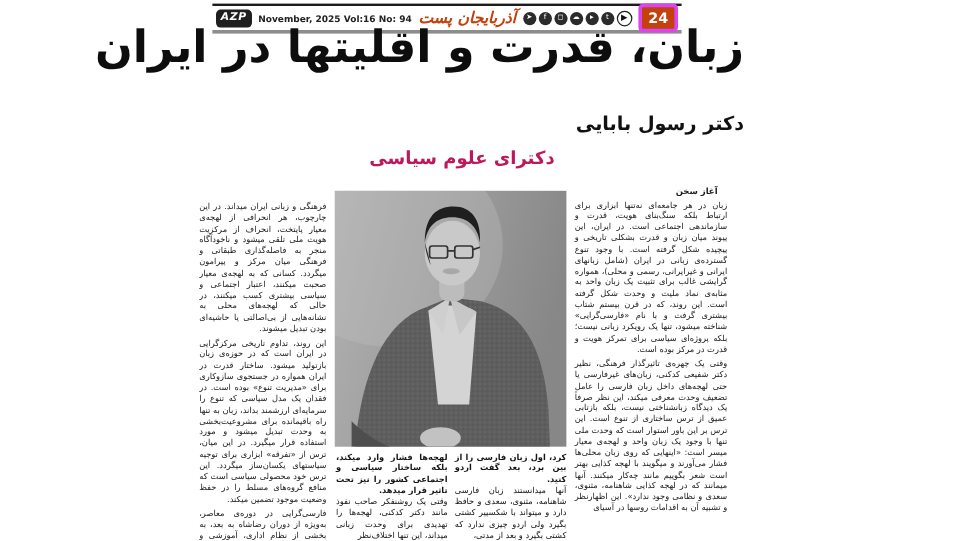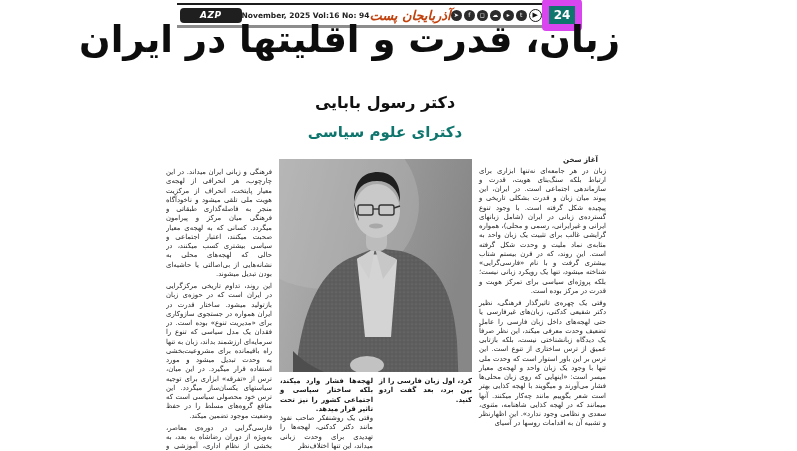--- a/index.html
+++ b/index.html
@@ -10,54 +10,54 @@
   }
   
   .header-bar{
     position:absolute;left:177px;top:3px;width:391px;height:25px;
     border-top:2px solid #1c1c1c;border-bottom:3px solid #8d8d8d;
     box-sizing:border-box;display:flex;align-items:center;
     justify-content:space-between;padding:1px 3px;background:#fff;
   }
   .logo-badge{
     background:#1f1f1f;color:#fff;font-weight:bold;font-style:italic;
-    font-size:9px;line-height:1;border-radius:4px;padding:3px 20px;
+    font-size:9px;line-height:1;border-radius:4px;padding:3px 4px;
     letter-spacing:.5px;
   }
   .issue-info{font-size:7.5px;font-weight:bold;color:#222;white-space:nowrap;}
   .masthead{
     font-size:13px;font-weight:bold;font-style:italic;color:#c2410c;
     direction:rtl;white-space:nowrap;
   }
   .social-row{display:flex;align-items:center;gap:2px;}
   .s-icon{
     width:11px;height:11px;border-radius:50%;background:#2b2b2b;color:#fff;
     font-size:6px;line-height:1;display:flex;align-items:center;justify-content:center;
   }
   .s-icon.light{
     width:13px;height:13px;background:#fff;color:#111;border:1px solid #1d1d1d;
     box-sizing:border-box;font-size:7px;
   }
   .page-number{
-    background:#0f766e;color:#fff;font-weight:bold;font-size:12px;line-height:1;
-    padding:3px 5px;border-radius:4px;border:7px solid #d946ef;
+    background:#c2410c;color:#fff;font-weight:bold;font-size:12px;line-height:1;
+    padding:3px 5px;border-radius:4px;border:3px solid #d946ef;
   }
   
   .headline{
     position:absolute;left:150px;top:18px;width:470px;text-align:center;
     direction:rtl;font-size:37px;font-weight:bold;color:#0d0d0d;
     white-space:nowrap;letter-spacing:-.5px;
   }
   .author{
-    position:absolute;left:150px;top:93px;width:470px;text-align:center;
+    position:absolute;left:150px;top:93px;width:470px;text-align:right;
     direction:rtl;font-size:16px;font-weight:bold;color:#111;
   }
   .author-degree{
     position:absolute;left:150px;top:123px;width:470px;text-align:center;
-    direction:rtl;font-size:15px;font-weight:bold;color:#0f766e;
+    direction:rtl;font-size:15px;font-weight:bold;color:#be185d;
   }
   
   .columns{
     position:absolute;left:166px;top:149px;width:440px;height:302px;
     direction:rtl;display:flex;gap:7px;overflow:hidden;
   }
   .col{
     font-size:6.9px;line-height:1.34;text-align:justify;color:#1c1c1c;
     direction:rtl;
   }
@@ -142,20 +142,21 @@
           <rect x="100" y="46" width="15" height="10" rx="2"></rect>
           <line x1="94" y1="50" x2="100" y2="50"></line>
           <line x1="115" y1="49" x2="121" y2="47"></line>
         </g>
         <ellipse cx="97" cy="67" rx="7" ry="2.5" fill="#9a9a9a" opacity="0.7"></ellipse>
       </svg>
     </div>
     <div class="mid-cols">
       <div class="mid-col" lang="fa">
         <p class="caption">کرد، اول زبان فارسی را از بین برد، بعد گفت اردو کنید.</p>
+        <p>آنها میدانستند زبان فارسی شاهنامه، مثنوی، سعدی و حافظ دارد و میتواند با شکسپیر کشتی بگیرد ولی اردو چیزی ندارد که کشتی بگیرد و بعد از مدتی،</p>
       </div>
       <div class="mid-col" lang="fa">
         <p class="caption">لهجه‌ها فشار وارد میکند، بلکه ساختار سیاسی و اجتماعی کشور را نیز تحت تاثیر قرار میدهد.</p>
         <p>وقتی یک روشنفکر صاحب نفوذ مانند دکتر کدکنی، لهجه‌ها را تهدیدی برای وحدت زبانی میداند، این تنها اختلاف‌نظر</p>
       </div>
     </div>
   </div>
 
   <div class="col col-left" lang="fa">
     <p>فرهنگی و زبانی ایران میداند. در این چارچوب، هر انحرافی از لهجه‌ی معیار پایتخت، انحراف از مرکزیت هویت ملی تلقی میشود و ناخودآگاه منجر به فاصله‌گذاری طبقاتی و فرهنگی میان مرکز و پیرامون میگردد. کسانی که به لهجه‌ی معیار صحبت میکنند، اعتبار اجتماعی و سیاسی بیشتری کسب میکنند، در حالی که لهجه‌های محلی به نشانه‌هایی از بی‌اصالتی یا حاشیه‌ای بودن تبدیل میشوند.</p>

